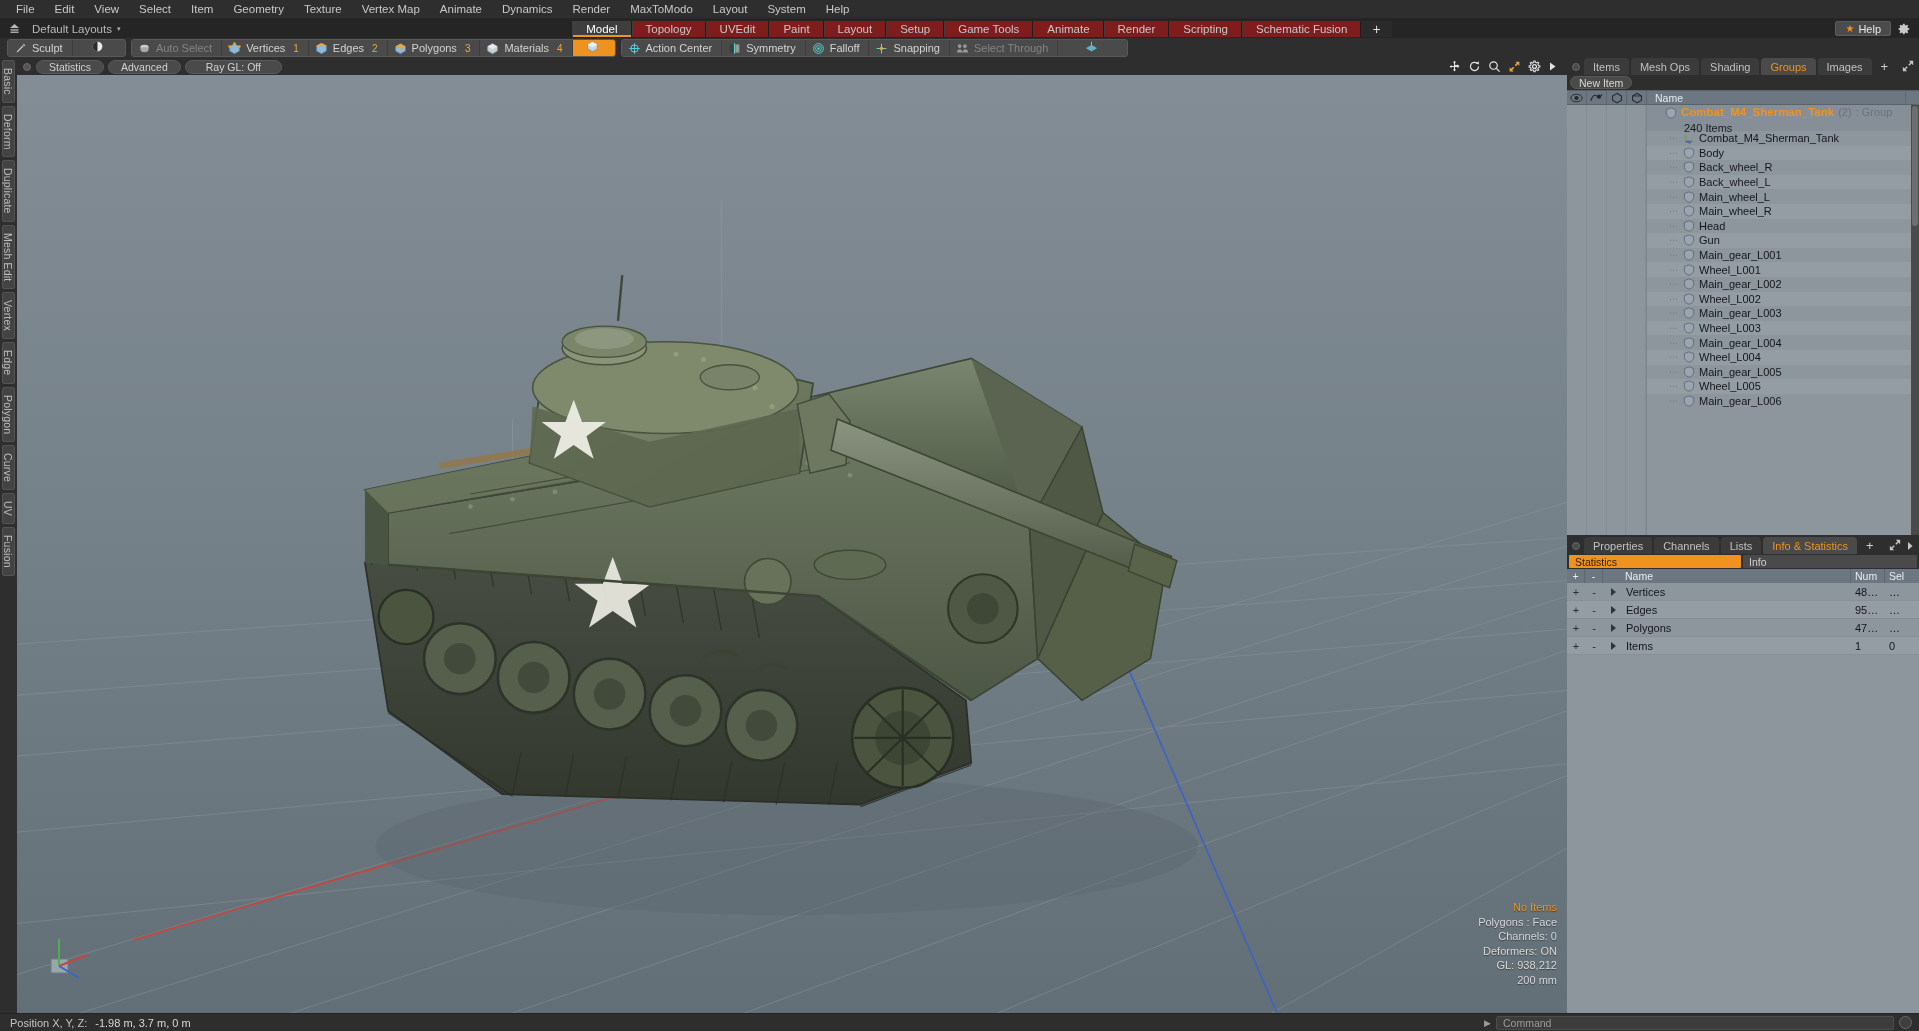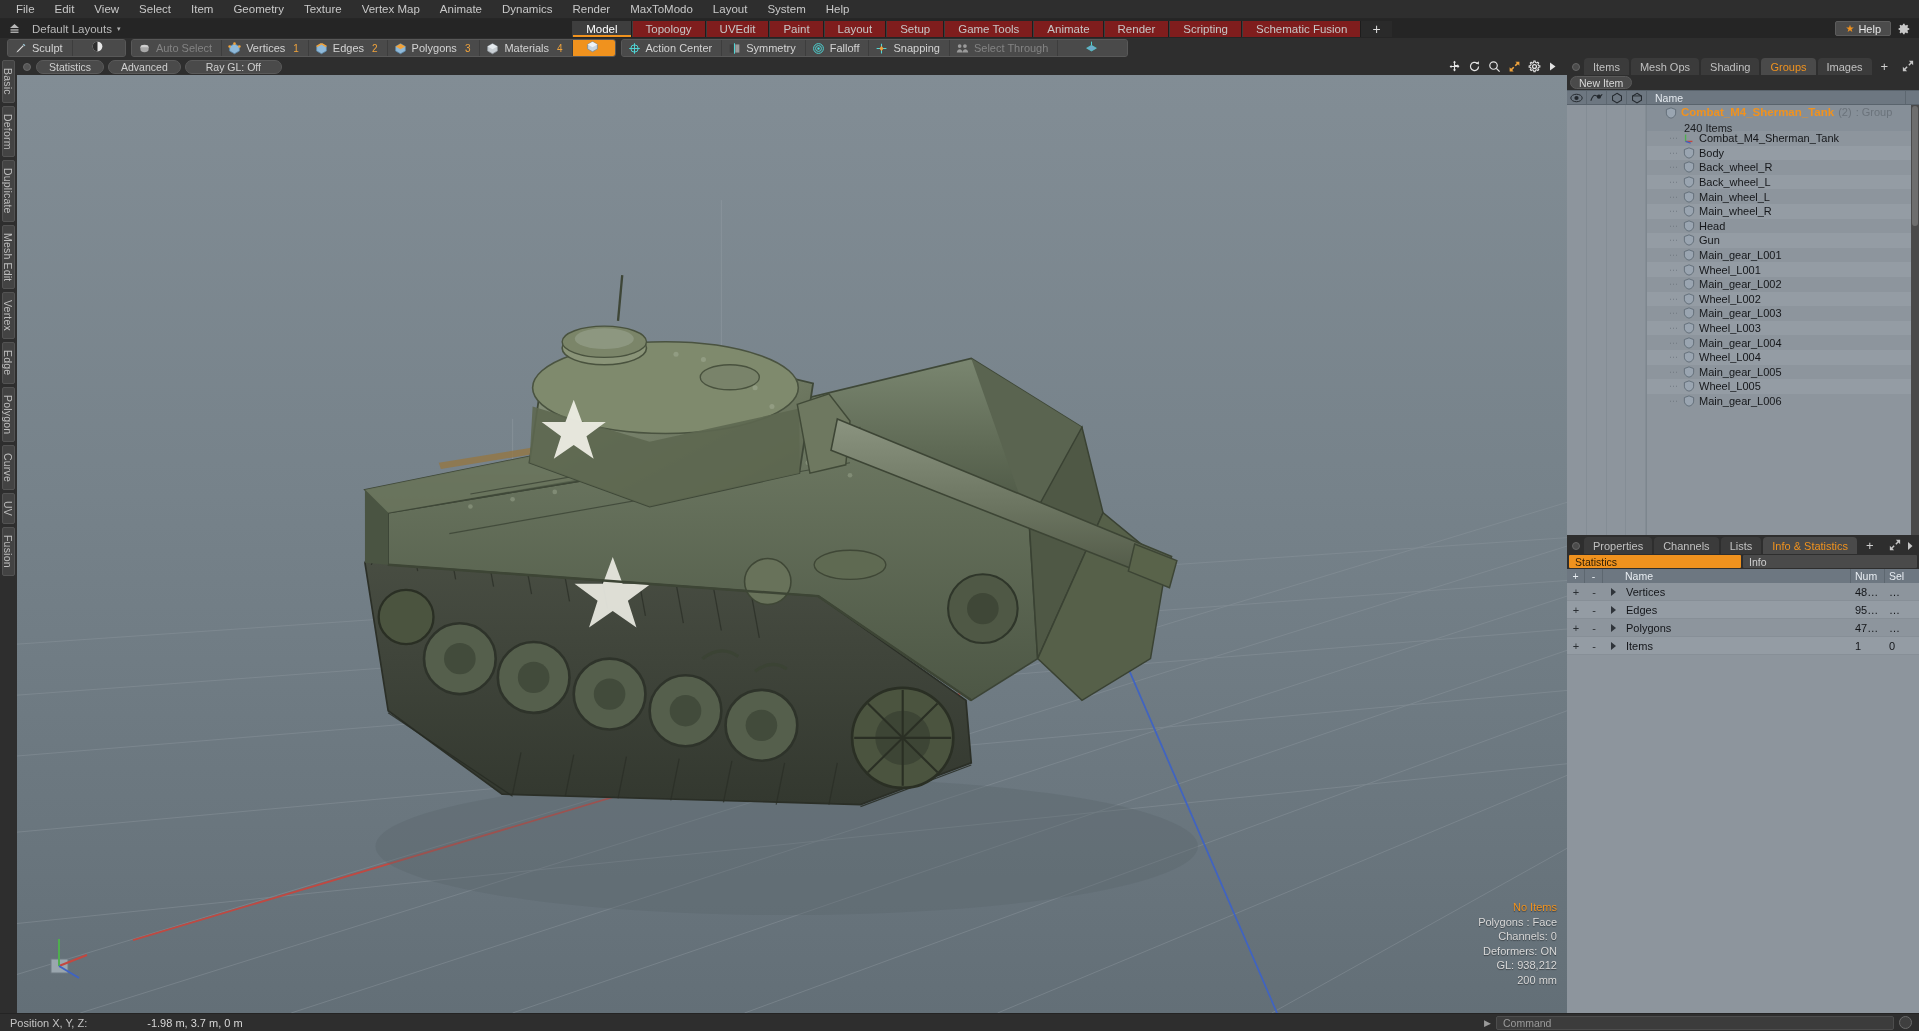--- a/index.html
+++ b/index.html
@@ -162,22 +162,22 @@
   .srow .c.plus { flex: 0 0 18px; justify-content: center; color: #2a2e33; }
   .srow .c.minus { flex: 0 0 18px; justify-content: center; color: #2a2e33; }
   .srow .c.name { flex: 1; padding-left: 8px; gap: 10px; }
   .srow .c.num { flex: 0 0 34px; padding-left: 4px; }
   .srow .c.sel { flex: 0 0 34px; padding-left: 4px; }
   .arrow-r { width: 0; height: 0; border-left: 5px solid #2f343a; border-top: 4px solid transparent; border-bottom: 4px solid transparent; }
 
   
   .statusbar { height: 18px; background: #2e2e2e; display: flex; align-items: center; flex: 0 0 18px;
     border-top: 1px solid #242424; }
-  .sb-left { display: flex; align-items: center; gap: 16px; padding-left: 10px; color: #c4c4c4; font-size: 11px; }
-  .sb-left .val { color: #d8d8d8; margin-left: 44px; }
+  .sb-left { display: flex; align-items: center; gap: 8px; padding-left: 10px; color: #c4c4c4; font-size: 11px; }
+  .sb-left .val { color: #d8d8d8; }
   .sb-spacer { flex: 1; }
   .sb-cmdrow { display: flex; align-items: center; gap: 5px; padding-right: 7px; }
   .sb-arrow { color: #9a9a9a; font-size: 9px; }
   .cmd-input { width: 398px; height: 14px; background: #3c3c3c; border: 1px solid #4d4d4d;
     border-radius: 2px; color: #9a9a9a; font-size: 10.5px; padding: 0 6px; display: flex; align-items: center; }
   .sb-circ { width: 13px; height: 13px; border-radius: 50%; border: 1px solid #6a6a6a; background: #3f3f3f; }
 
   .clip { overflow: hidden; }
 </style>
 </head>

